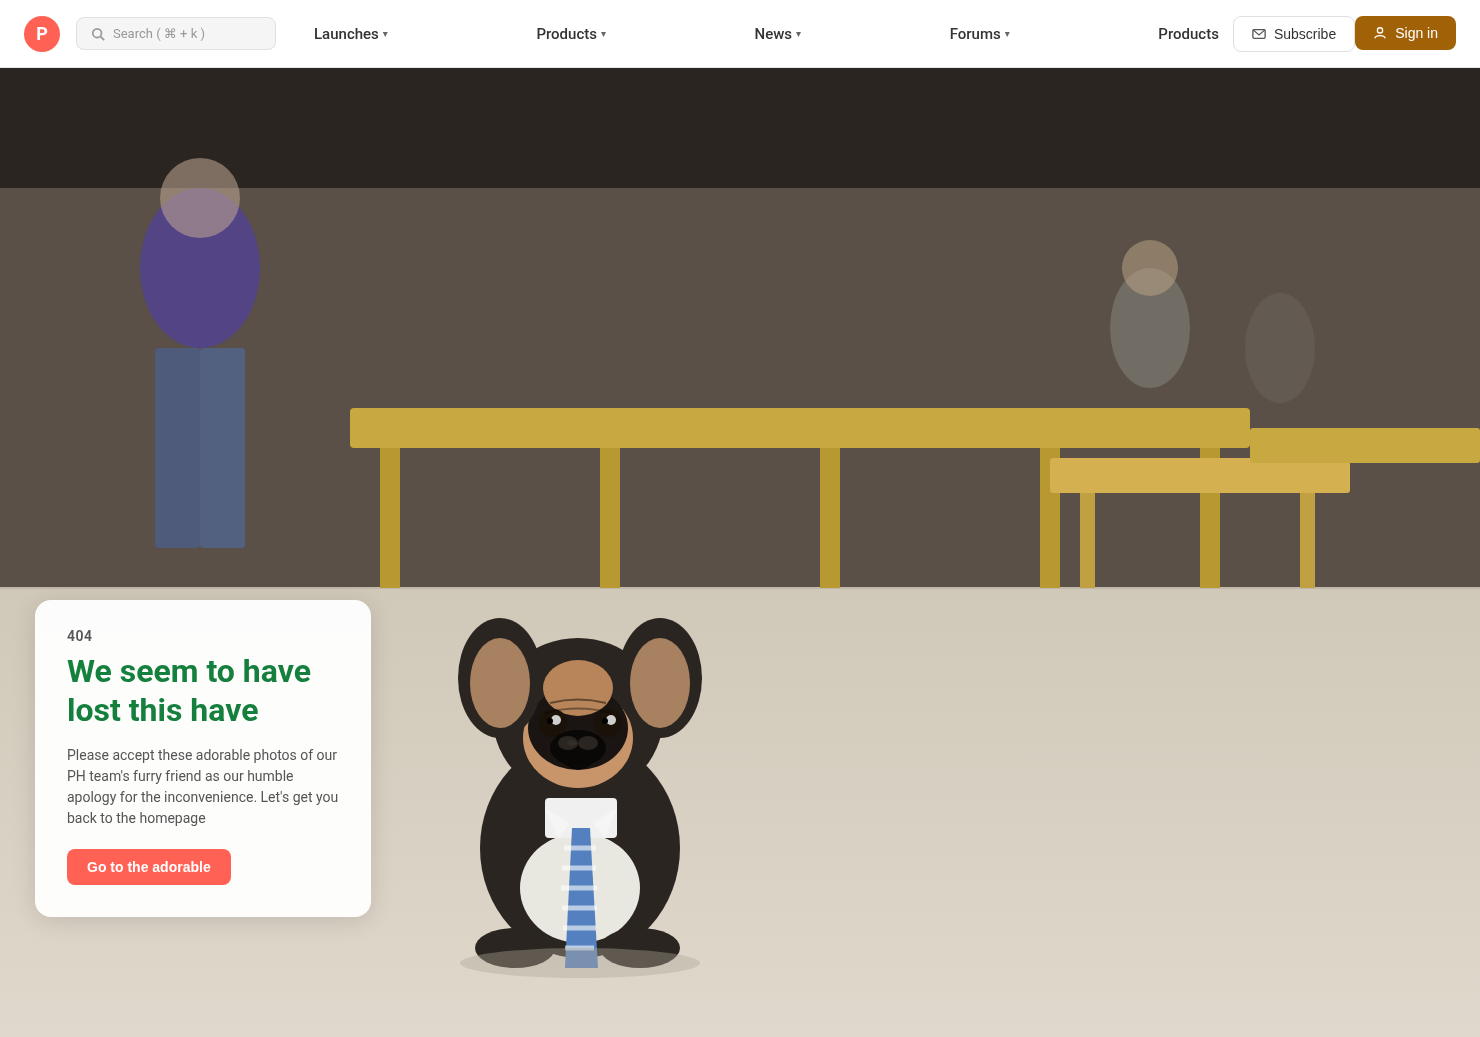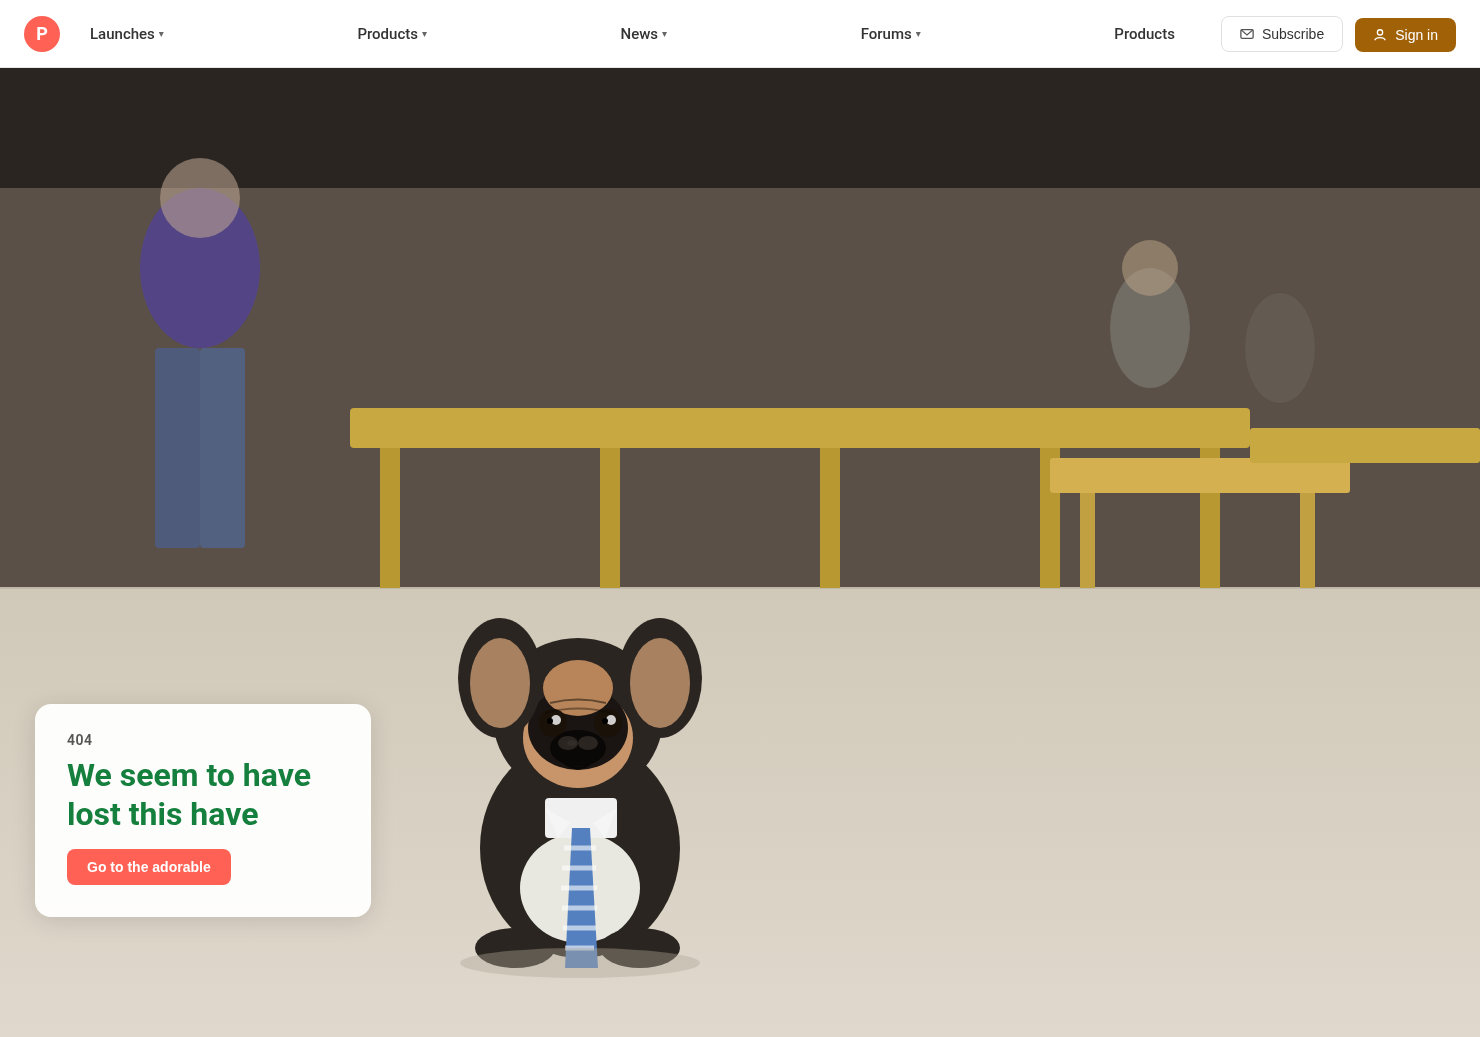--- a/index.html
+++ b/index.html
@@ -83,24 +83,23 @@
       gap: 4px;
     }
 
     .nav-item .chevron {
       font-size: 10px;
       color: #666;
     }
 
     .nav-right {
       display: flex;
-      align-items: flex-end;
-      gap: 12px;
+      align-items: flex-start;
+      gap: 0;
       flex-shrink: 0;
-      margin-left: 32px;
     }
 
     .subscribe-btn {
       display: flex;
       align-items: center;
       gap: 8px;
       padding: 9px 18px;
       border: 1.5px solid #e0e0e0;
       border-radius: 8px;
       background: #fff;
@@ -195,20 +194,27 @@
 </head>
 <body>
 
 <nav class="navbar">
   <div class="logo-container">
     <div class="logo-circle">
       <span>P</span>
     </div>
   </div>
 
+  <div class="search-box">
+    <svg class="search-icon-svg" viewBox="0 0 16 16" fill="none" stroke="#999" stroke-width="2">
+      <circle cx="7" cy="7" r="5"></circle>
+      <line x1="11" y1="11" x2="15" y2="15"></line>
+    </svg>
+    <span>Search ( ⌘ + k )</span>
+  </div>
 
   <div class="nav-links">
     <div class="nav-item">
       <span>Launches</span>
       <span class="chevron">▾</span>
     </div>
     <div class="nav-item">
       <span>Products</span>
       <span class="chevron">▾</span>
     </div>
@@ -359,15 +365,16 @@
 
     <ellipse cx="580" cy="895" rx="120" ry="15" fill="#b0a898" opacity="0.4"></ellipse>
   </svg>
 
   <div class="error-card">
     <div class="error-code">404</div>
     <h1 class="error-title">
       <span>We seem to have</span><br>
       <span>lost this have</span>
     </h1>
+    <p class="error-desc">Please accept these adorable photos of our PH team's furry friend as our humble apology for the inconvenience. Let's get you back to the homepage</p>
     <button class="homepage-btn">Go to the adorable</button>
   </div>
 </div>
 
 </body></html>

